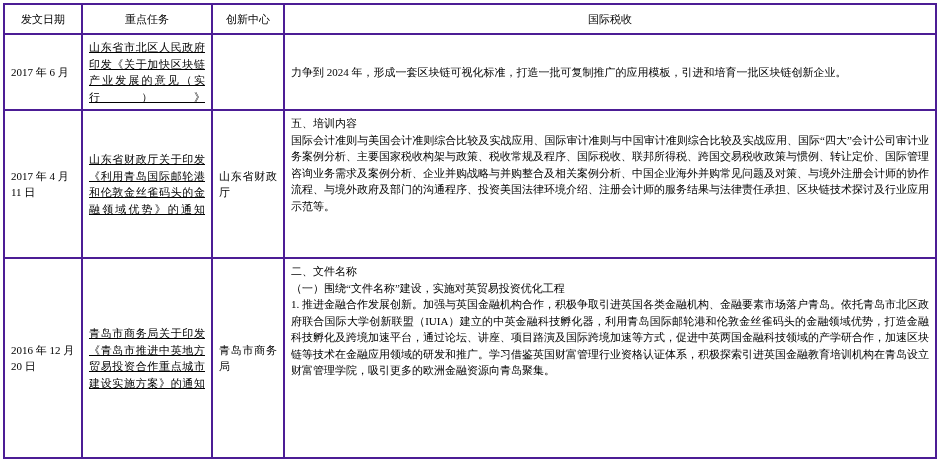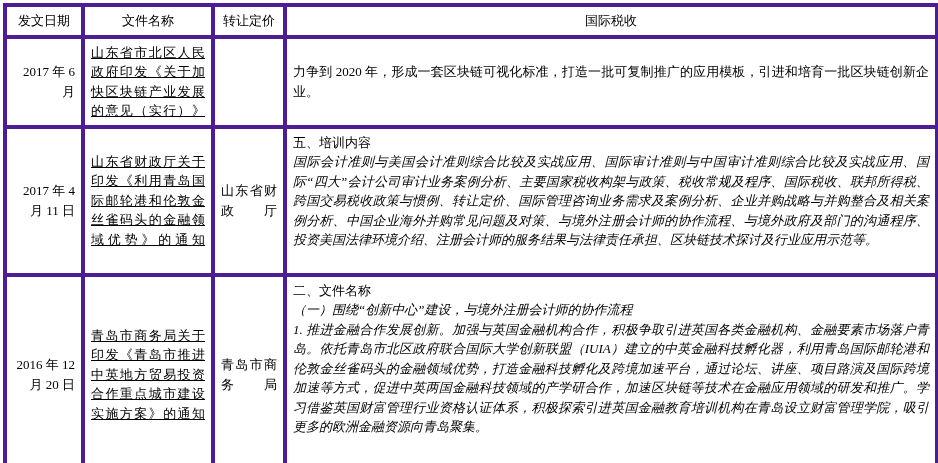--- a/index.html
+++ b/index.html
@@ -20,41 +20,41 @@
     box-sizing: border-box;
   }
   table.doc-table {
     border-collapse: collapse;
     width: 932px;
     margin: 3px 3px 0 3px;
     table-layout: fixed;
   }
   table.doc-table th,
   table.doc-table td {
-    border: 4px solid #4c1d95;
+    border: 2px solid #4c1d95;
     vertical-align: middle;
-    font-size: 13px;
+    font-size: 11px;
     line-height: 1.5;
     padding: 4px 6px;
     box-sizing: border-box;
   }
   thead th {
     text-align: center;
     font-weight: normal;
     height: 30px;
     padding: 3px 4px;
     font-size: 13.5px;
   }
   col.c-date { width: 78px; }
   col.c-name { width: 130px; }
   col.c-org  { width: 72px; }
   col.c-main { width: 652px; }
 
   td.cell-date {
-    text-align: right;
+    text-align: left;
     font-size: 13px;
     line-height: 1.55;
   }
   td.cell-name {
     text-align: justify;
     text-align-last: justify;
     font-size: 13px;
     line-height: 1.6;
     padding: 5px 7px;
     text-decoration: underline;
@@ -77,68 +77,67 @@
   td.cell-main.mid {
     vertical-align: top;
     margin-top: 28px;
   }
   .main-p {
     margin: 0;
     text-indent: 0;
   }
   .main-p + .main-p {
     margin-top: 0;
-    font-style: italic;
   }
   .row-1 td { height: 66px; }
   .row-2 td { height: 148px; }
   .row-3 td { height: 200px; }
 </style>
 </head>
 <body>
 
 <div class="page">
   <table class="doc-table">
     <colgroup>
       <col class="c-date">
       <col class="c-name">
       <col class="c-org">
       <col class="c-main">
     </colgroup>
     <thead>
       <tr>
         <th>发文日期</th>
-        <th>文件名称</th>
-        <th>转让定价</th>
+        <th>重点任务</th>
+        <th>创新中心</th>
         <th>国际税收</th>
       </tr>
     </thead>
     <tbody>
       <tr class="row-1">
         <td class="cell-date">2017 年 6 月</td>
         <td class="cell-name">山东省市北区人民政府印发《关于加快区块链产业发展的意见（实行）》</td>
         <td class="cell-org"></td>
         <td class="cell-main">
-          <p class="main-p">力争到 2020 年，形成一套区块链可视化标准，打造一批可复制推广的应用模板，引进和培育一批区块链创新企业。</p>
+          <p class="main-p">力争到 2024 年，形成一套区块链可视化标准，打造一批可复制推广的应用模板，引进和培育一批区块链创新企业。</p>
         </td>
       </tr>
       <tr class="row-2">
         <td class="cell-date">2017 年 4 月 11 日</td>
         <td class="cell-name">山东省财政厅关于印发《利用青岛国际邮轮港和伦敦金丝雀码头的金融领域优势》的通知</td>
         <td class="cell-org">山东省财政厅</td>
         <td class="cell-main mid">
           <p class="main-p">五、培训内容</p>
           <p class="main-p">国际会计准则与美国会计准则综合比较及实战应用、国际审计准则与中国审计准则综合比较及实战应用、国际“四大”会计公司审计业务案例分析、主要国家税收构架与政策、税收常规及程序、国际税收、联邦所得税、跨国交易税收政策与惯例、转让定价、国际管理咨询业务需求及案例分析、企业并购战略与并购整合及相关案例分析、中国企业海外并购常见问题及对策、与境外注册会计师的协作流程、与境外政府及部门的沟通程序、投资美国法律环境介绍、注册会计师的服务结果与法律责任承担、区块链技术探讨及行业应用示范等。</p>
         </td>
       </tr>
       <tr class="row-3">
         <td class="cell-date">2016 年 12 月 20 日</td>
         <td class="cell-name">青岛市商务局关于印发《青岛市推进中英地方贸易投资合作重点城市建设实施方案》的通知</td>
         <td class="cell-org">青岛市商务局</td>
         <td class="cell-main mid">
           <p class="main-p">二、文件名称</p>
-          <p class="main-p">（一）围绕“创新中心”建设，与境外注册会计师的协作流程</p>
+          <p class="main-p">（一）围绕“文件名称”建设，实施对英贸易投资优化工程</p>
           <p class="main-p">1. 推进金融合作发展创新。加强与英国金融机构合作，积极争取引进英国各类金融机构、金融要素市场落户青岛。依托青岛市北区政府联合国际大学创新联盟（IUIA）建立的中英金融科技孵化器，利用青岛国际邮轮港和伦敦金丝雀码头的金融领域优势，打造金融科技孵化及跨境加速平台，通过论坛、讲座、项目路演及国际跨境加速等方式，促进中英两国金融科技领域的产学研合作，加速区块链等技术在金融应用领域的研发和推广。学习借鉴英国财富管理行业资格认证体系，积极探索引进英国金融教育培训机构在青岛设立财富管理学院，吸引更多的欧洲金融资源向青岛聚集。</p>
         </td>
       </tr>
     </tbody>
   </table>
 </div>
 
 </body></html>

